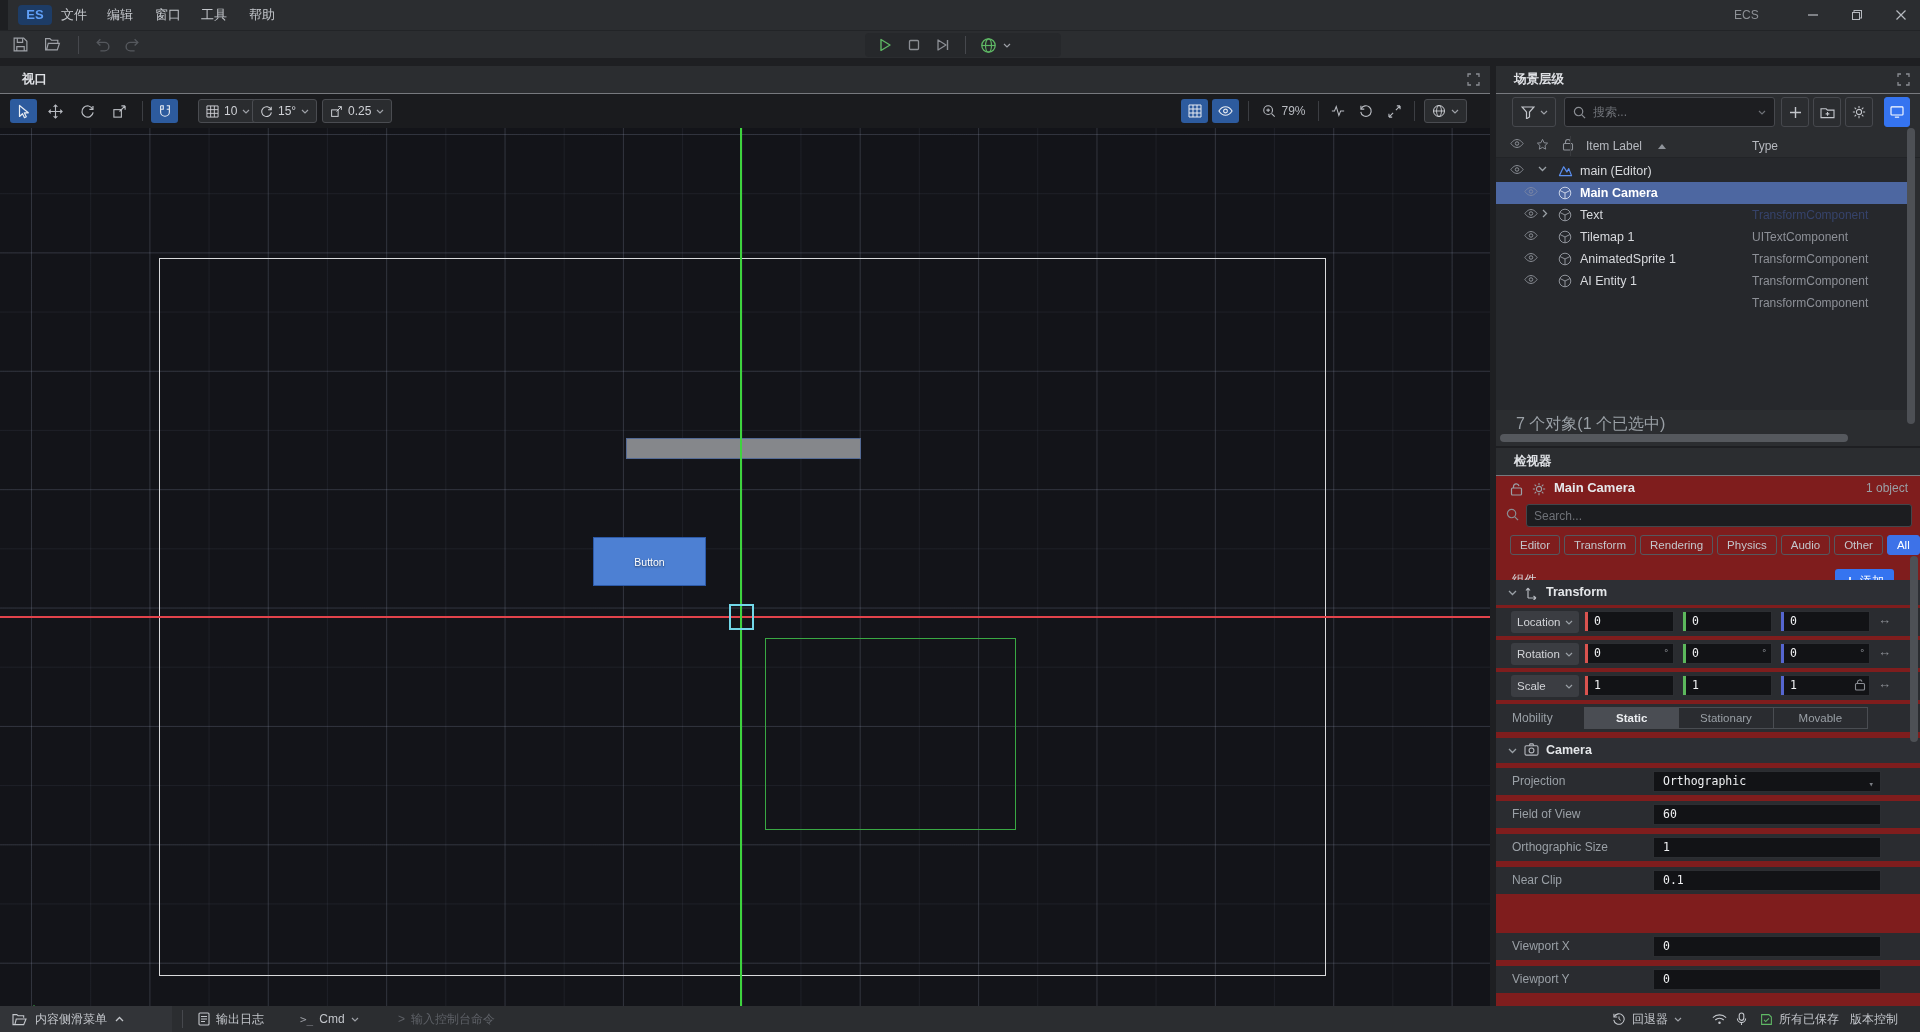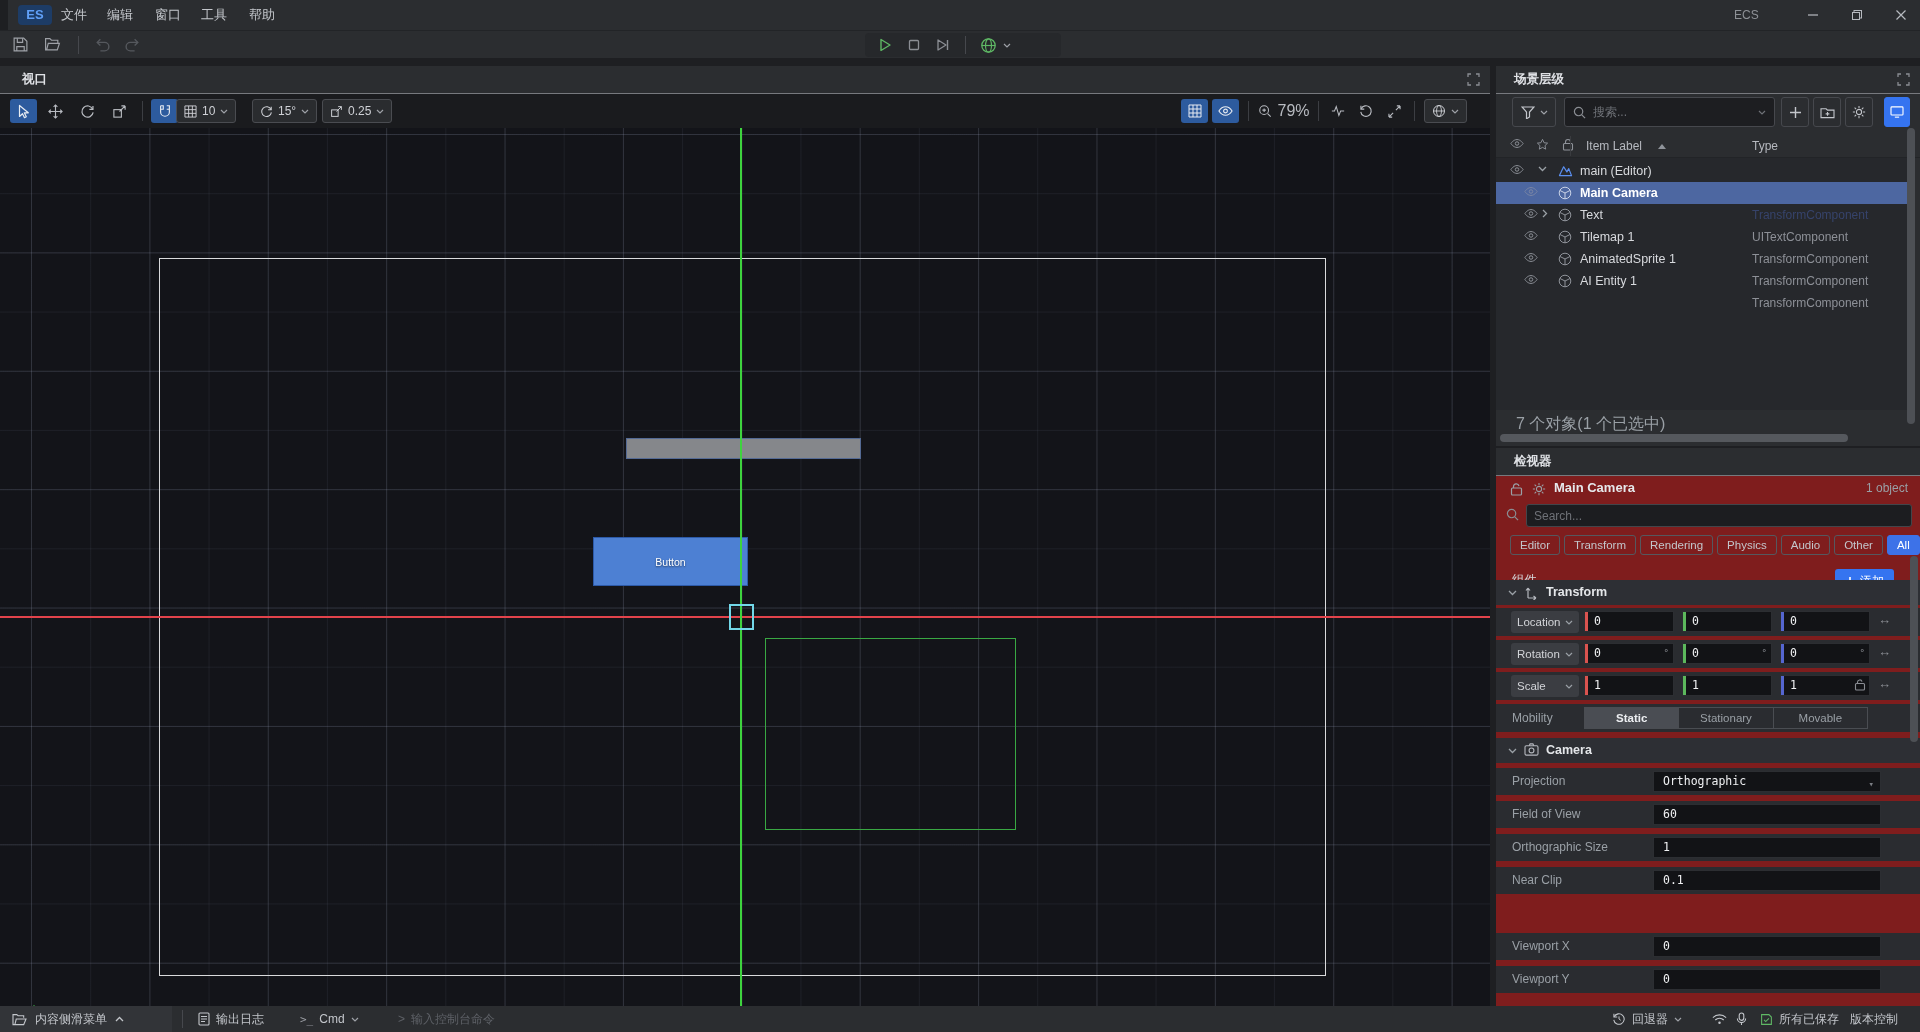--- a/index.html
+++ b/index.html
@@ -40,21 +40,21 @@
       linear-gradient(rgba(150,158,182,0.16) 1px, transparent 1px),
       linear-gradient(90deg, rgba(150,158,182,0.16) 1px, transparent 1px),
       linear-gradient(rgba(125,133,158,0.10) 1px, transparent 1px),
       linear-gradient(90deg, rgba(125,133,158,0.10) 1px, transparent 1px);
     background-size:118.4px 118.4px,118.4px 118.4px,59.2px 59.2px,59.2px 59.2px;
     background-position:0 6px,31px 0,0 6px,31px 0; }
   #cam-bounds { position:absolute; left:159px; top:130px; width:1167px; height:718px; border:1px solid #d9dadc; }
   #gray-bar { position:absolute; left:626px; top:310px; width:235px; height:21px; background:#85878b; border:1px solid #546a94; }
   #text-box { position:absolute; left:591px; top:364px; width:238px; height:35px; border:1px solid #c9cbce; }
   #text-inner { position:absolute; left:0; top:0; width:77px; height:33px; border-right:1px solid #9a9ca0; display:flex; align-items:center; padding-left:3px; font-size:13px; color:#eef0f2; white-space:nowrap; }
-  #ui-button { position:absolute; left:593px; top:409px; width:155px; height:49px; background:#4d80d3; border:1px solid #2d5aa8; display:flex; align-items:center; justify-content:center; font-size:10.5px; color:#fff; text-shadow:0 1px 2px rgba(0,0,0,.55); }
+  #ui-button { position:absolute; left:593px; top:409px; width:113px; height:49px; background:#4d80d3; border:1px solid #2d5aa8; display:flex; align-items:center; justify-content:center; font-size:10.5px; color:#fff; text-shadow:0 1px 2px rgba(0,0,0,.55); }
   #green-rect { position:absolute; left:765px; top:510px; width:251px; height:192px; border:1px solid #39a843; }
   #red-line { position:absolute; left:0; top:488px; width:1490px; height:2px; background:#e2434b; }
   #green-line { position:absolute; left:740px; top:0; width:2px; height:878px; background:#3ed33e; }
   #sel-square { position:absolute; left:729px; top:476px; width:25px; height:26px; border:2px solid #72d7e8; }
   #axis-gizmo { position:absolute; left:22px; top:868px; }
 
   
   #hierarchy { position:absolute; left:1496px; top:66px; width:424px; height:380px; background:#2b2d30; }
   .hbtn { position:absolute; top:31px; height:30px; border:1px solid #46484d; border-radius:3px; background:#2b2d30; color:#c3c6cb; display:flex; align-items:center; justify-content:center; gap:5px; }
   #h-search { position:absolute; left:68px; top:31px; width:211px; height:30px; background:#1d1e21; border:1px solid #46484d; border-radius:3px; display:flex; align-items:center; padding:0 8px; gap:7px; }
@@ -225,21 +225,21 @@
           <rect x="2" y="6" width="8" height="8" fill="none" stroke="currentColor" stroke-width="1.2"></rect>
           <path d="M8 8l6-6M14 2h-4M14 2v4" fill="none" stroke="currentColor" stroke-width="1.2"></path>
         </svg>
       </div>
     <div class="vsep" style="left:142px"></div>
     <div class="vbtn active" style="left:151px;width:27px">
         <svg width="14" height="14" viewBox="0 0 16 16">
           <path d="M3 2v7a5 5 0 0 0 10 0V2M3 2h3v4H3M10 2h3v4h-3" fill="none" stroke="currentColor" stroke-width="1.3"></path>
         </svg>
       </div>
-    <div class="vdd" style="left:176px">
+    <div class="vdd" style="left:198px">
       <svg width="13" height="13" viewBox="0 0 14 14">
           <path d="M1 1h12v12H1zM1 5h12M1 9h12M5 1v12M9 1v12" fill="none" stroke="currentColor" stroke-width="1"></path>
         </svg>
       <span>10</span>
       <svg class="chev" viewBox="0 0 8 5">
           <path d="M1 1l3 3 3-3" fill="none" stroke="#9ea1a7" stroke-width="1.2"></path>
         </svg>
     </div>
     <div class="vdd" style="left:252px">
       <svg width="13" height="13" viewBox="0 0 16 16">
@@ -272,21 +272,21 @@
           <path d="M1 6s2.8-4.5 7-4.5S15 6 15 6s-2.8 4.5-7 4.5S1 6 1 6z" fill="none" stroke="currentColor" stroke-width="1.2"></path>
           <circle cx="8" cy="6" r="2" fill="none" stroke="currentColor" stroke-width="1.2"></circle>
         </svg>
       </div>
     <div class="vsep" style="left:1248px"></div>
     <div class="vbtn" style="left:1256px;width:56px;gap:5px">
       <svg width="14" height="14" viewBox="0 0 16 16">
           <circle cx="7" cy="7" r="5" fill="none" stroke="currentColor" stroke-width="1.2"></circle>
           <path d="M11 11l3.5 3.5M5 7h4M7 5v4" stroke="currentColor" stroke-width="1.2"></path>
         </svg>
-      <span style="font-size:16px">79%</span>
+      <span style="font-size:12px">79%</span>
     </div>
     <div class="vsep" style="left:1318px"></div>
     <div class="vbtn" style="left:1326px;width:24px">
         <svg width="14" height="12" viewBox="0 0 16 12">
           <path d="M1 6h3l2-5 3 10 2-5h4" fill="none" stroke="currentColor" stroke-width="1.2"></path>
         </svg>
       </div>
     <div class="vbtn" style="left:1354px;width:24px">
         <svg width="14" height="14" viewBox="0 0 16 16">
           <path d="M2.5 5.5A6 6 0 1 1 2 9" fill="none" stroke="currentColor" stroke-width="1.3"></path>

